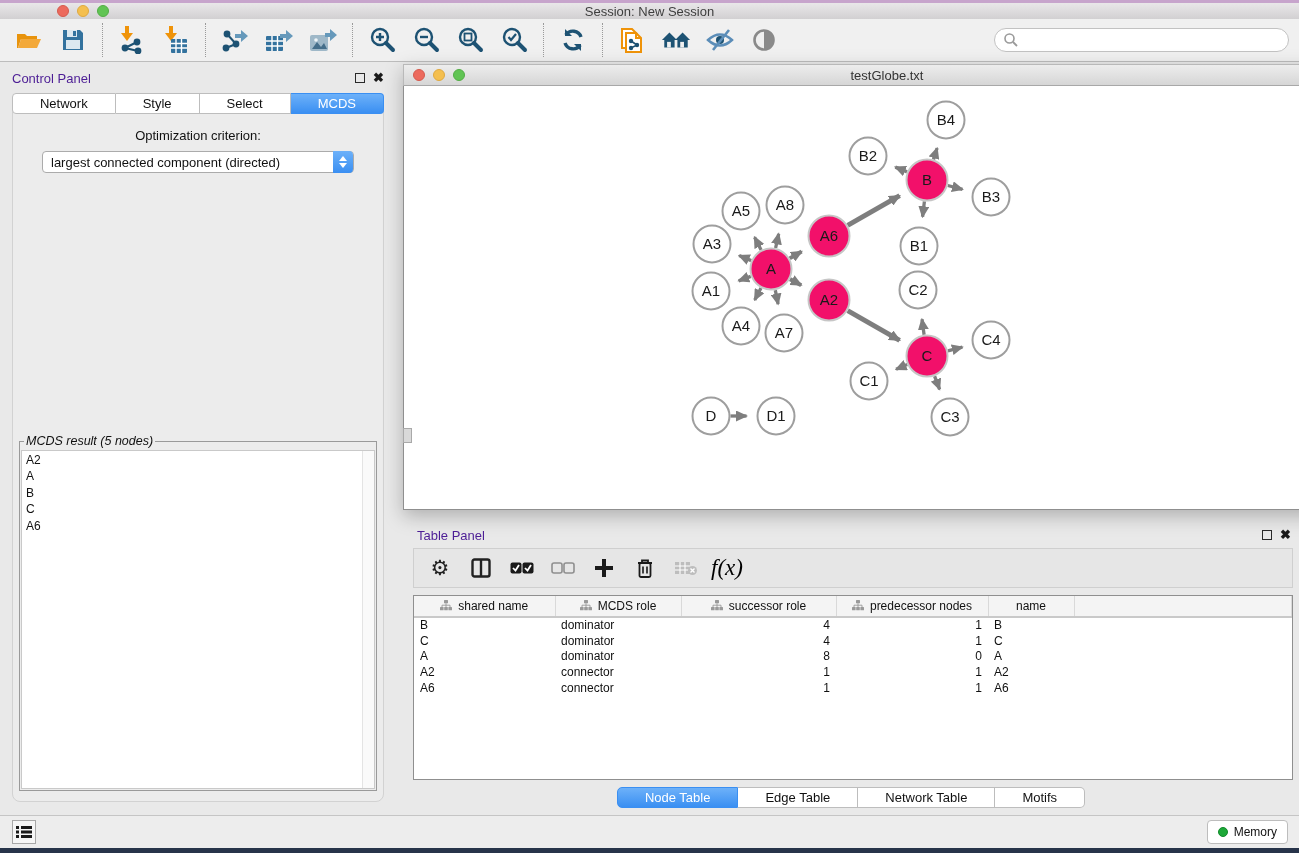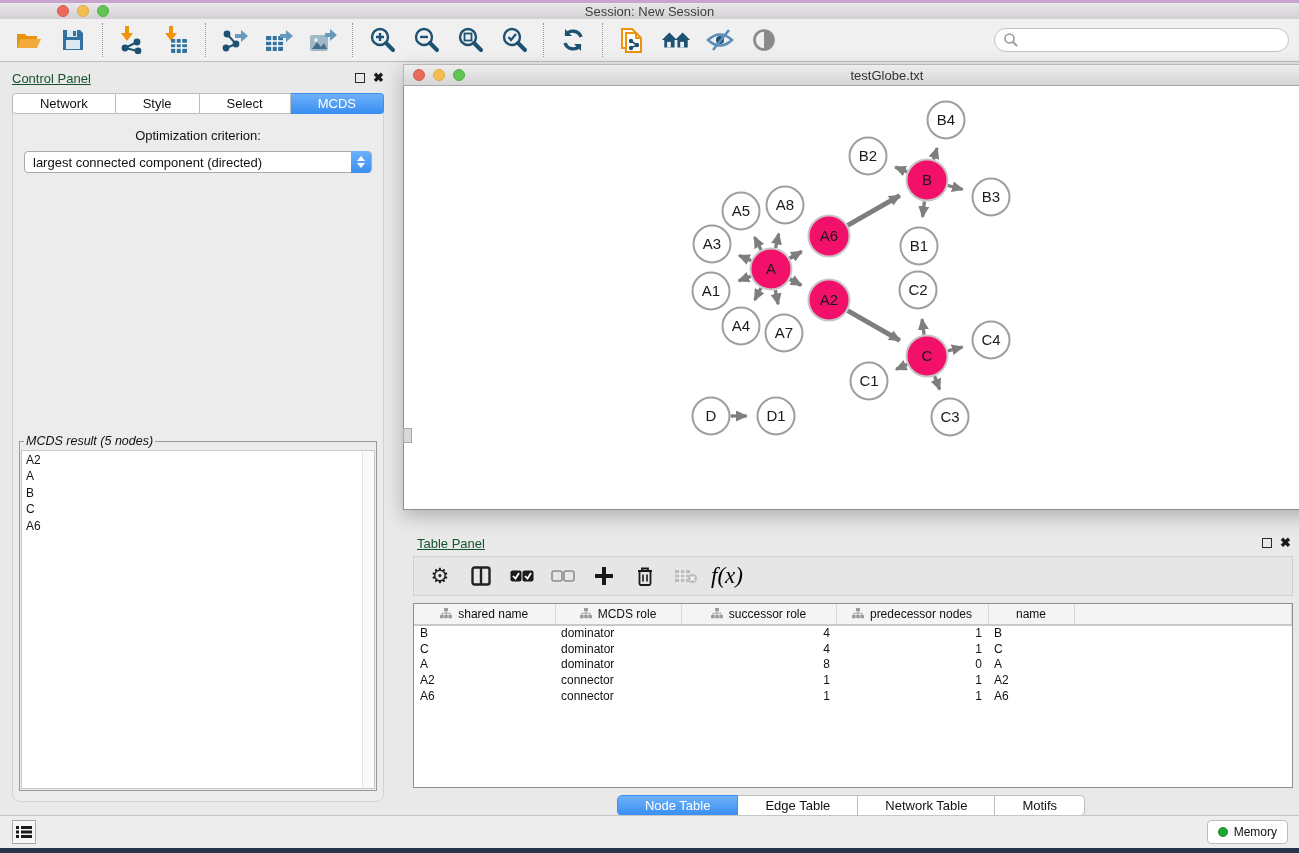--- a/index.html
+++ b/index.html
@@ -27,33 +27,33 @@
   .tb-search { margin-left:auto; margin-right:10px; width:295px; height:24px; border:1px solid #c2c2c2;
     border-radius:12px; background:#fff; display:flex; align-items:center; padding-left:8px; }
   .tb-search input { border:none; outline:none; font-size:12px; width:250px; background:transparent; }
 
   
   .workspace { position:absolute; left:0; top:62px; width:1299px; height:753px; background:#e9e9e9; }
 
   
   .control-panel { position:absolute; left:4px; top:3px; width:388px; height:745px; }
   .panel-head { height:26px; display:flex; align-items:center; padding:0 8px; }
-  .panel-title { font-size:13px; color:#14532d;text-decoration:underline; }
+  .panel-title { font-size:13px; color:#4c1d95; }
   .panel-head-btns { margin-left:auto; display:flex; gap:8px; align-items:center; }
   .float-btn { width:10px; height:10px; border:1.5px solid #2a2a2a; background:transparent; }
   .close-x { font-size:13px; font-weight:bold; color:#1a1a1a; line-height:10px; }
   .cp-tabs { display:flex; justify-content:center; margin-top:2px; position:relative; z-index:2; }
   .seg { font-size:13px; padding:2px 27px; background:#fff; border:1px solid #bdbdbd; border-left:none; color:#111; height:21px; display:flex; align-items:center; }
   .seg:first-child { border-left:1px solid #bdbdbd; border-radius:4px 0 0 4px; }
   .seg:last-child { border-radius:0 4px 4px 0; }
   .seg.active { background:linear-gradient(#6db1f9,#3a8ff2); border-color:#3a8ff2; color:#fff; }
   .cp-body { position:absolute; left:8px; right:8px; top:38px; bottom:8px; background:#ececec;
     border:1px solid #d2d2d2; border-radius:8px; }
   .opt-label { text-align:center; font-size:13px; color:#111; margin-top:24px; }
-  .opt-select { margin:8px auto 0; width:348px; height:22px; background:#fff; border:1px solid #ababab;
+  .opt-select { margin:8px auto 0; width:312px; height:22px; background:#fff; border:1px solid #ababab;
     border-radius:4px; display:flex; align-items:center; position:relative; }
   .opt-select .val { font-size:13px; color:#111; padding-left:8px; white-space:nowrap; }
   .opt-stepper { position:absolute; right:0; top:-1px; width:20px; height:22px; border-radius:0 4px 4px 0;
     background:linear-gradient(#6db1f9,#3a8ff2); display:flex; flex-direction:column; align-items:center; justify-content:center; gap:2px; }
   .tri-up { width:0; height:0; border-left:4px solid transparent; border-right:4px solid transparent; border-bottom:5px solid #fff; }
   .tri-dn { width:0; height:0; border-left:4px solid transparent; border-right:4px solid transparent; border-top:5px solid #fff; }
   .cp-buttons { display:flex; justify-content:center; gap:12px; margin-top:14px; }
   .btn { font-size:13px; color:#111; background:#fff; border:1px solid #b5b5b5; border-radius:4px; padding:3px 14px; }
   .mcds-fieldset { position:absolute; left:6px; right:6px; top:330px; bottom:10px;
     border:1px solid #9a9a9a; background:transparent; }
@@ -69,21 +69,21 @@
   .net-titlebar { height:22px; background:linear-gradient(#ededed,#d6d6d6); border:1px solid #b9b9b9;
     border-bottom:1px solid #a8a8a8; display:flex; align-items:center; position:relative; }
   .net-title { position:absolute; left:0; right:0; text-align:center; font-size:13px; color:#333; }
   .net-canvas { position:relative; height:424px; background:#fff; border:1px solid #8f8f8f; border-top:none; }
   .net-canvas svg { display:block; }
   .resize-grip { position:absolute; right:2px; bottom:2px; width:13px; height:13px;
     background:repeating-linear-gradient(135deg, transparent 0 3px, #9a9a9a 3px 4px); }
   .left-grip { position:absolute; left:-1px; top:342px; width:9px; height:15px; background:#d9d9d9; border:1px solid #a9a9a9; }
 
   
-  .table-panel { position:absolute; left:403px; top:460px; width:896px; height:290px;margin-top:8px; }
+  .table-panel { position:absolute; left:403px; top:460px; width:896px; height:290px; }
   .tp-toolbar { position:absolute; left:10px; right:6px; top:26px; height:40px; background:#e6e6e6;
     border:1px solid #cfcfcf; display:flex; align-items:center; gap:17px; padding-left:14px; }
   .tp-ic { display:flex; align-items:center; justify-content:center; width:24px; height:24px; }
   .gear-glyph { font-size:21px; color:#222; line-height:20px; }
   .fx { font-family:"Liberation Serif", serif; font-style:italic; font-size:23px; color:#000000; }
   .tbl-wrap { position:absolute; left:10px; right:6px; top:73px; bottom:32px; background:#fff; border:1px solid #8f8f8f; overflow:hidden; }
   .tbl { width:100%; border-collapse:collapse; table-layout:fixed; }
   .tbl th { height:21px; background:#f4f4f4; border-bottom:2px solid #c9c9c9; border-right:1px solid #d9d9d9;
     font-size:12px; font-weight:normal; color:#111; text-align:center; position:relative; }
   .tbl th .hicon { display:inline-block; vertical-align:-2px; margin-right:6px; }

